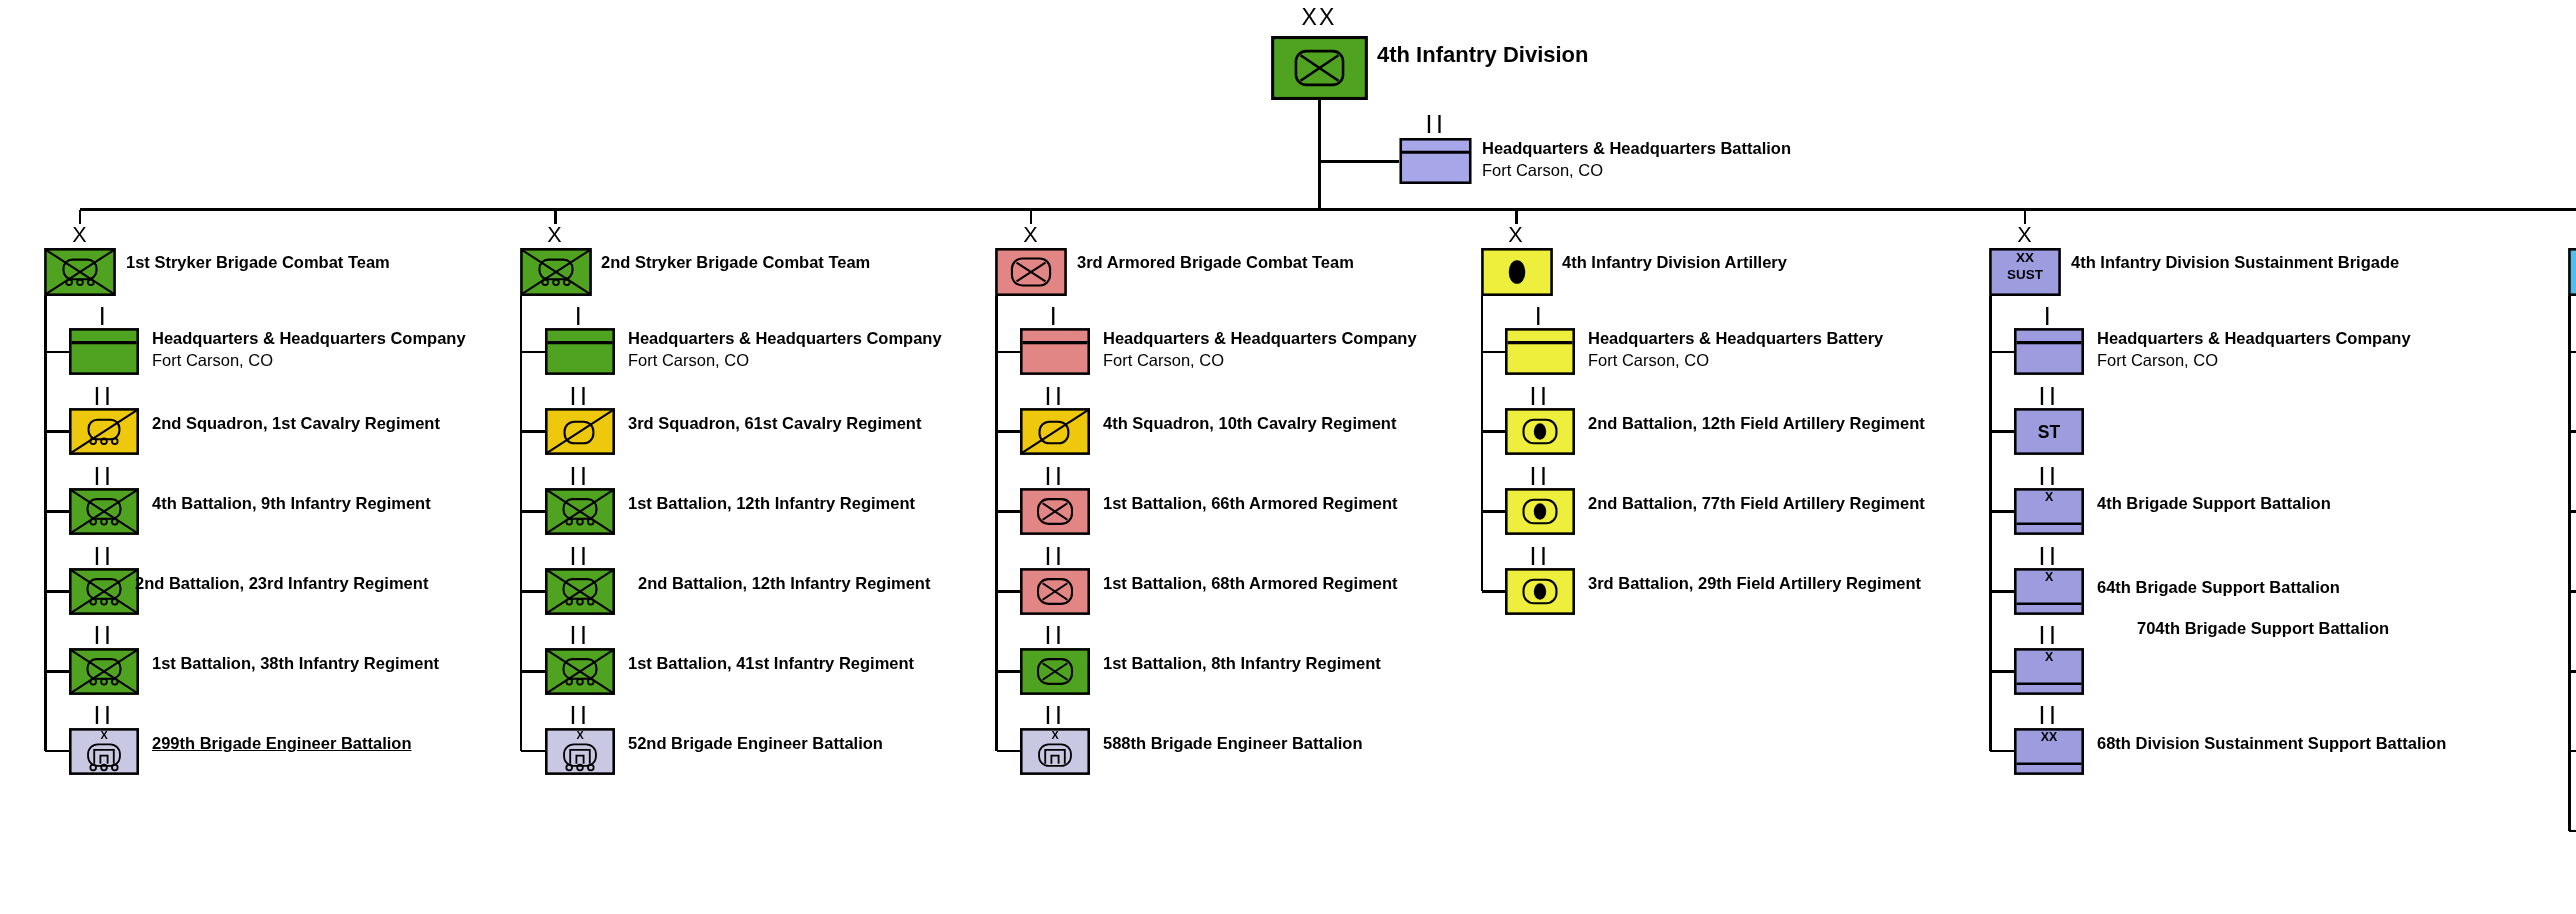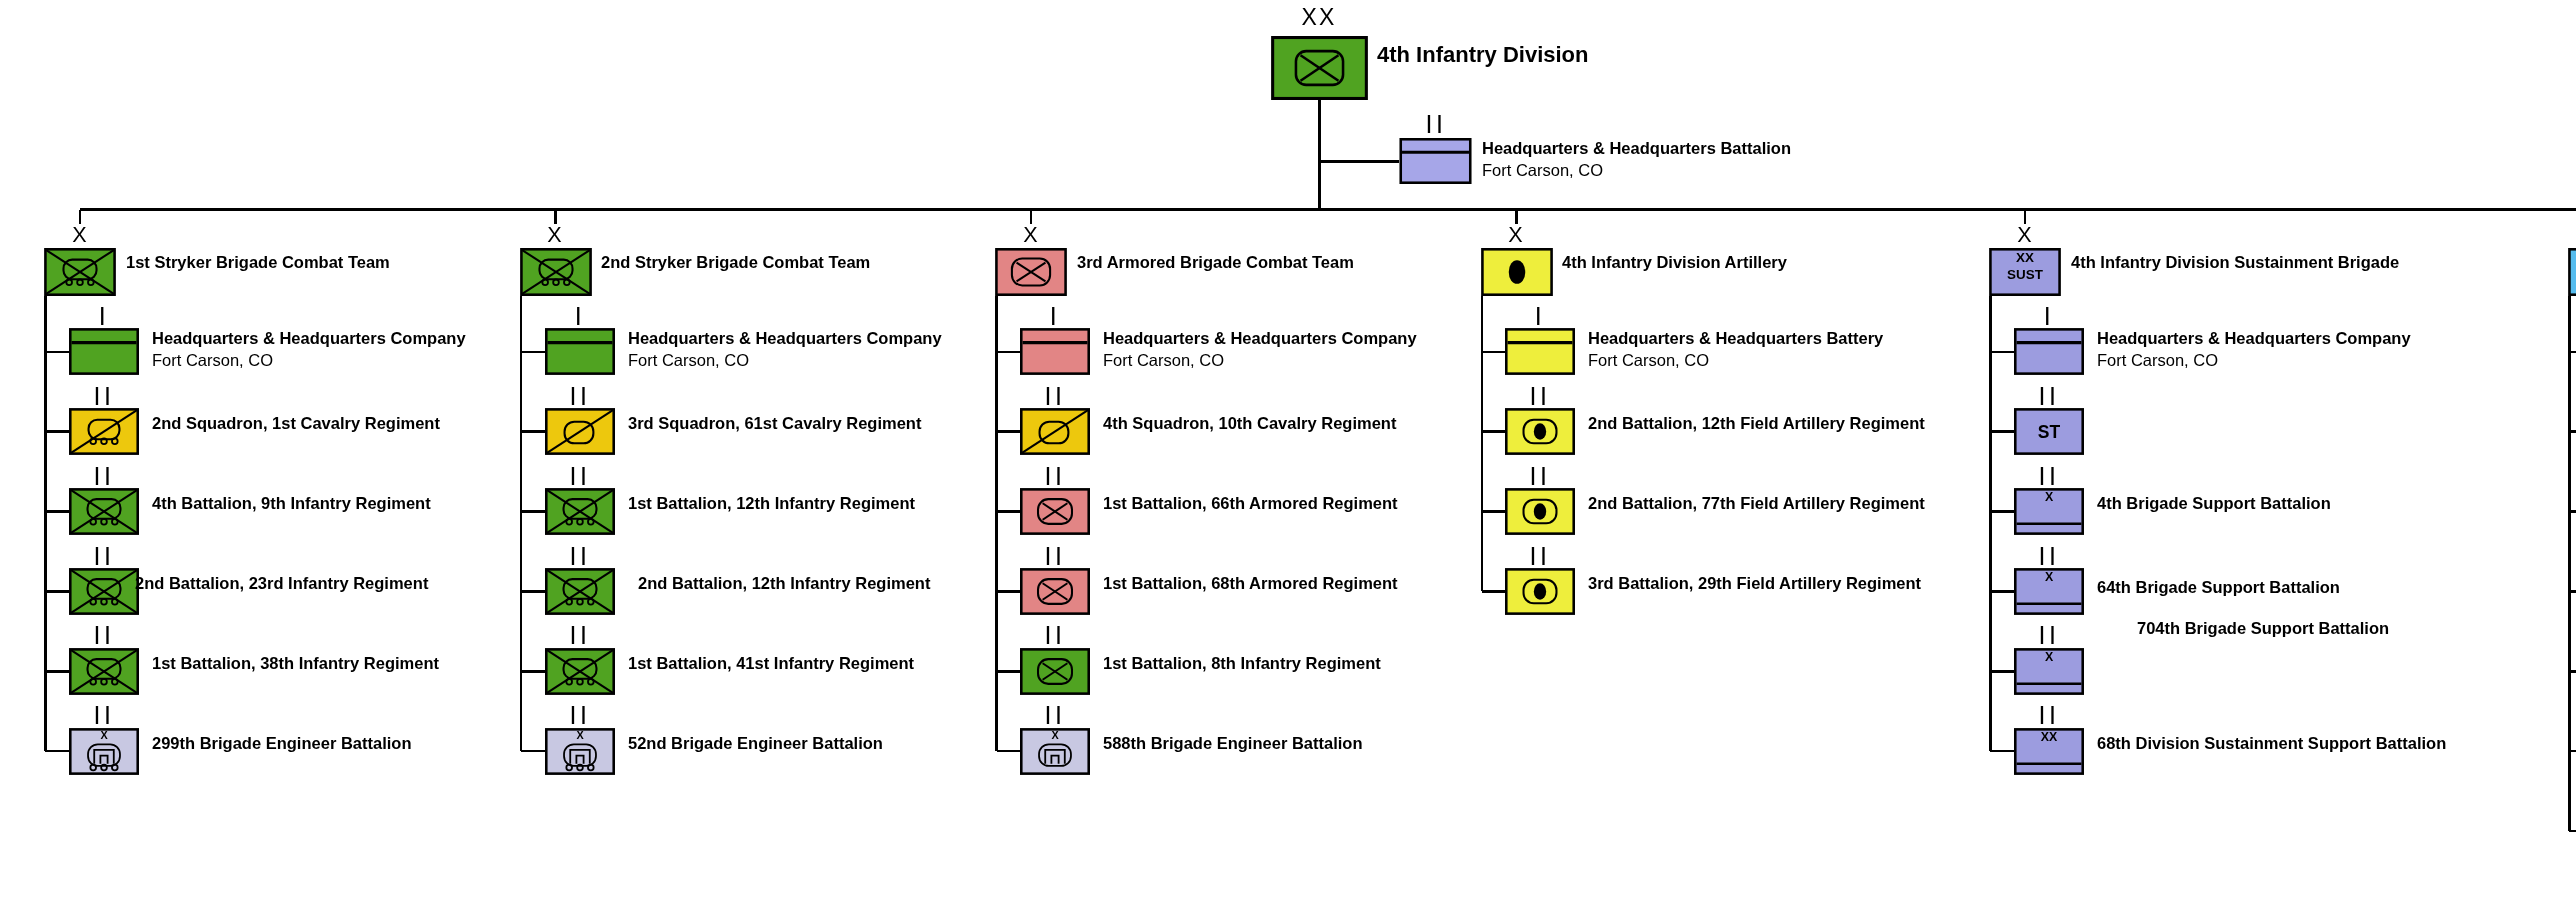--- a/index.html
+++ b/index.html
@@ -187,21 +187,21 @@
         <rect x="2.5" y="2.5" width="131" height="86" fill="#c8c8e2" stroke="#000" stroke-width="5"></rect>
         <text x="68" y="22" font-size="21" font-weight="bold" text-anchor="middle" fill="#000">X</text>
         <rect x="37" y="31.5" width="62" height="42" rx="19" ry="19" fill="none" stroke="#000" stroke-width="3.5"></rect>
         <path d="M 49 69.5 L 49 42.5 L 87 42.5 L 87 69.5" fill="none" stroke="#000" stroke-width="3.5"></path>
         <path d="M 61 69.5 L 61 53.5 L 75 53.5 L 75 69.5" fill="none" stroke="#000" stroke-width="3.5"></path>
         <circle cx="47" cy="76.5" r="5.5" fill="none" stroke="#000" stroke-width="3.5"></circle>
         <circle cx="68" cy="76.5" r="5.5" fill="none" stroke="#000" stroke-width="3.5"></circle>
         <circle cx="89" cy="76.5" r="5.5" fill="none" stroke="#000" stroke-width="3.5"></circle>
       </svg>
     </div>
-    <div class="lbl single" style="left:152px;top:728px;">
+    <div class="lbl single" style="left:152px;top:728px;text-decoration:underline;">
       <div class="nm">299th Brigade Engineer Battalion</div>
     </div>
     <div class="ech brig" style="left:555px;top:225px;">X</div>
     <div class="sym" style="left:520px;top:248px;">
       <svg width="72" height="48" viewBox="0 0 139 93">
         <rect x="2.5" y="2.5" width="134" height="88" fill="#50a321" stroke="#000" stroke-width="5"></rect>
         <line x1="4" y1="4" x2="135" y2="89" stroke="#000" stroke-width="4"></line>
         <line x1="135" y1="4" x2="4" y2="89" stroke="#000" stroke-width="4"></line>
         <rect x="37.5" y="22.5" width="64" height="38" rx="17" ry="17" fill="none" stroke="#000" stroke-width="4"></rect>
         <circle cx="48.5" cy="66.5" r="5.5" fill="none" stroke="#000" stroke-width="3.5"></circle>

